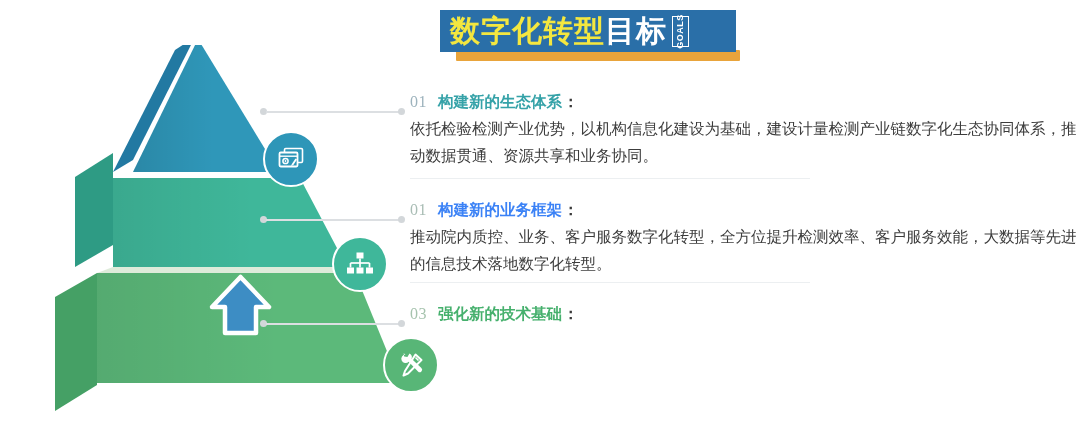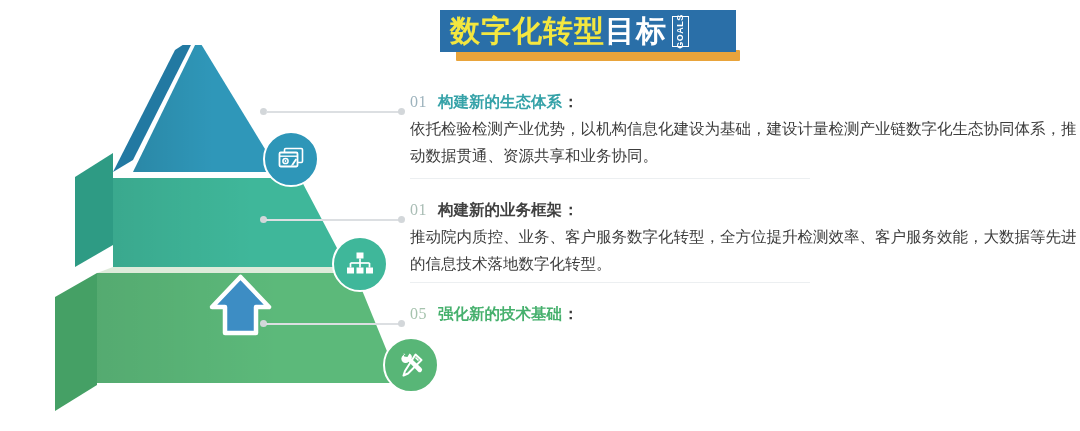--- a/index.html
+++ b/index.html
@@ -87,21 +87,21 @@
   .num{
     color:#9fb4bd;font-size:16px;letter-spacing:.5px;
     font-family:"Liberation Serif","DejaVu Serif",serif;
     margin-right:11px;
   }
   .num-3{color:#9db3bd;}
   .num-2{color:#a9bdb5;}
   .num-1{color:#a6c3ae;}
   .head{font-weight:bold;font-size:15.5px;margin-right:1px;}
   .head-3{color:#35a2a8;}
-  .head-2{color:#404040;}
+  .head-2{color:#3b82f6;}
   .head-1{color:#46b06d;}
   .colon{color:#3a3a3a;font-weight:bold;font-size:15.5px;}
   .txt{
     color:#3c3c3c;font-size:15.5px;line-height:27px;
     font-family:"DejaVu Sans","Liberation Sans",sans-serif;
   }
 
   .divider{
     position:absolute;left:160px;width:400px;height:1px;
     background:#eceff1;
@@ -237,21 +237,21 @@
     <div class="divider div-2"></div>
 
     <div class="row row-3">
       <div class="connector">
         <span class="dot l"></span>
         <span class="bar"></span>
         <span class="dot r"></span>
       </div>
       <div class="body">
         <div class="headline">
-          <span class="num num-1">05</span>
+          <span class="num num-1">03</span>
           <span class="head head-1">强化新的技术基础</span>
           <span class="colon">：</span>
         </div>
       </div>
     </div>
 
   </div>
 </div>
 
 </body></html>

